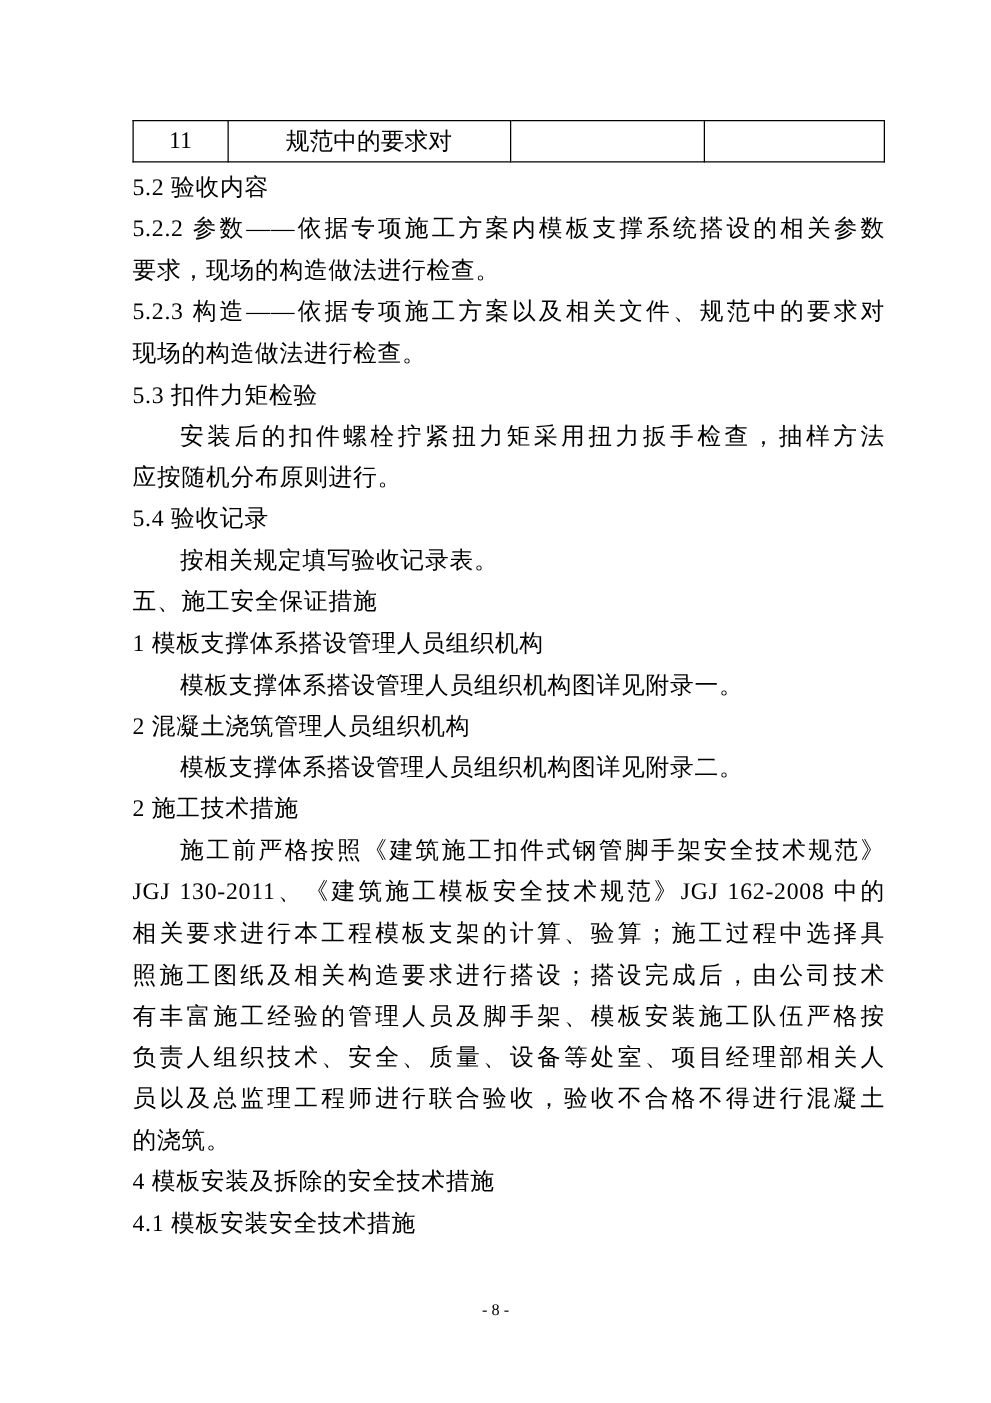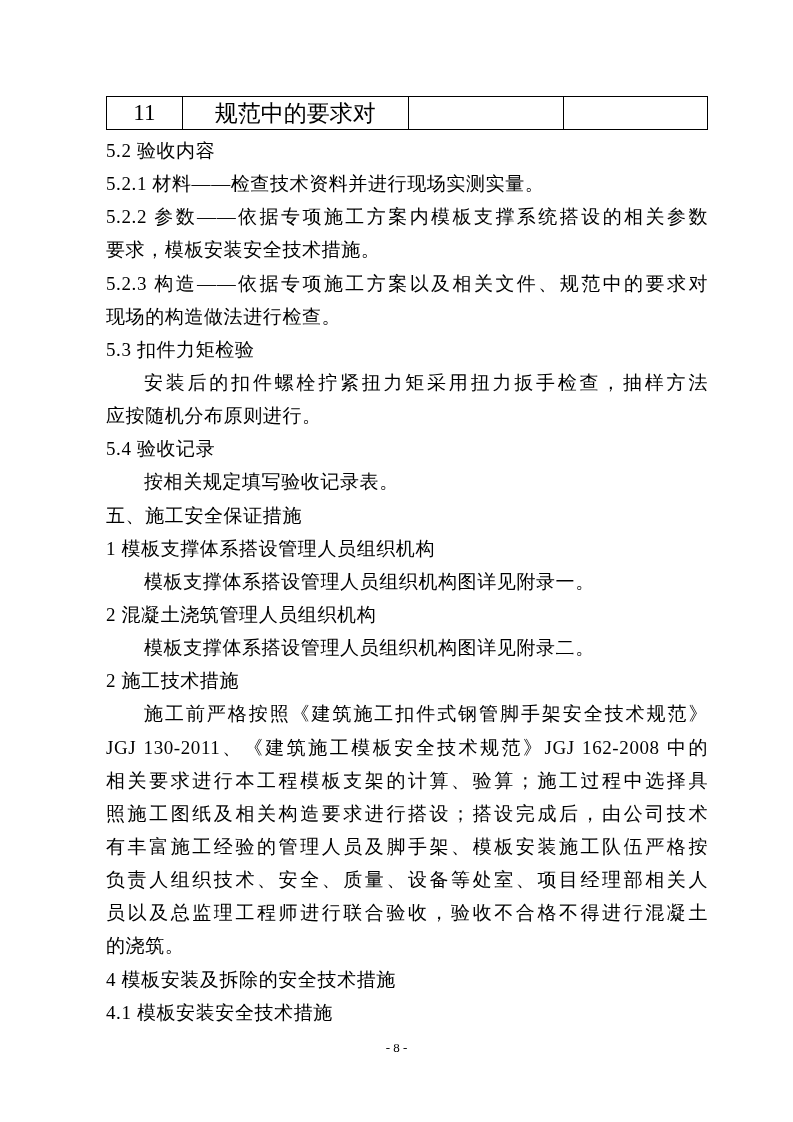--- a/index.html
+++ b/index.html
@@ -1,20 +1,20 @@
 <!DOCTYPE html>
 <html><head>
 <meta charset="utf-8">
 <style>
   html, body { margin: 0; padding: 0; background: #ffffff; }
   body { width: 793px; height: 1122px; position: relative; overflow: hidden;
          font-family: "Liberation Serif", "DejaVu Serif", serif; color: #000; }
   .page { position: absolute; left: 0; top: 0; width: 793px; height: 1122px; }
   table.sign { position: absolute; left: 106px; top: 96px; width: 602px; border-collapse: collapse; }
-  table.sign td { border: 1.5px solid #000; height: 32px; padding: 0; font-size: 23px; text-align: center; vertical-align: middle; }
+  table.sign td { border: 1.5px solid #000; height: 32px; padding: 0; font-size: 19px; text-align: center; vertical-align: middle; }
   .c1 { width: 75px; } .c2 { width: 226px; } .c3 { width: 155px; } .c4 { width: 144px; }
   .body { position: absolute; left: 106px; top: 134px; width: 602px; }
   .line { font-size: 19px; line-height: 33.15px; height: 33.15px; white-space: nowrap; letter-spacing: 0.6px; }
   .line.justify { text-align: justify; text-align-last: justify; white-space: normal; }
   .indent { padding-left: 38px; }
   .footer { position: absolute; top: 1040px; left: 0; width: 793px; text-align: center; font-size: 13px; }
 </style>
 </head>
 <body>
 
@@ -25,23 +25,22 @@
       <td class="c1">11</td>
       <td class="c2">规范中的要求对</td>
       <td class="c3"></td>
       <td class="c4"></td>
     </tr>
   </tbody>
     </table>
 
   <div class="body" id="body">
       <div class="line">5.2 验收内容</div>
-      <div class="line">5.2.1 材料——检查技术资料并进行现场实测实量。</div>
       <div class="line justify">5.2.2 参数——依据专项施工方案内模板支撑系统搭设的相关参数</div>
-      <div class="line">要求，模板安装安全技术措施。</div>
+      <div class="line">要求，现场的构造做法进行检查。</div>
       <div class="line justify">5.2.3 构造——依据专项施工方案以及相关文件、规范中的要求对</div>
       <div class="line">现场的构造做法进行检查。</div>
       <div class="line">5.3 扣件力矩检验</div>
       <div class="line indent justify">安装后的扣件螺栓拧紧扭力矩采用扭力扳手检查，抽样方法</div>
       <div class="line">应按随机分布原则进行。</div>
       <div class="line">5.4 验收记录</div>
       <div class="line indent">按相关规定填写验收记录表。</div>
       <div class="line">五、施工安全保证措施</div>
       <div class="line">1 模板支撑体系搭设管理人员组织机构</div>
       <div class="line indent">模板支撑体系搭设管理人员组织机构图详见附录一。</div>

